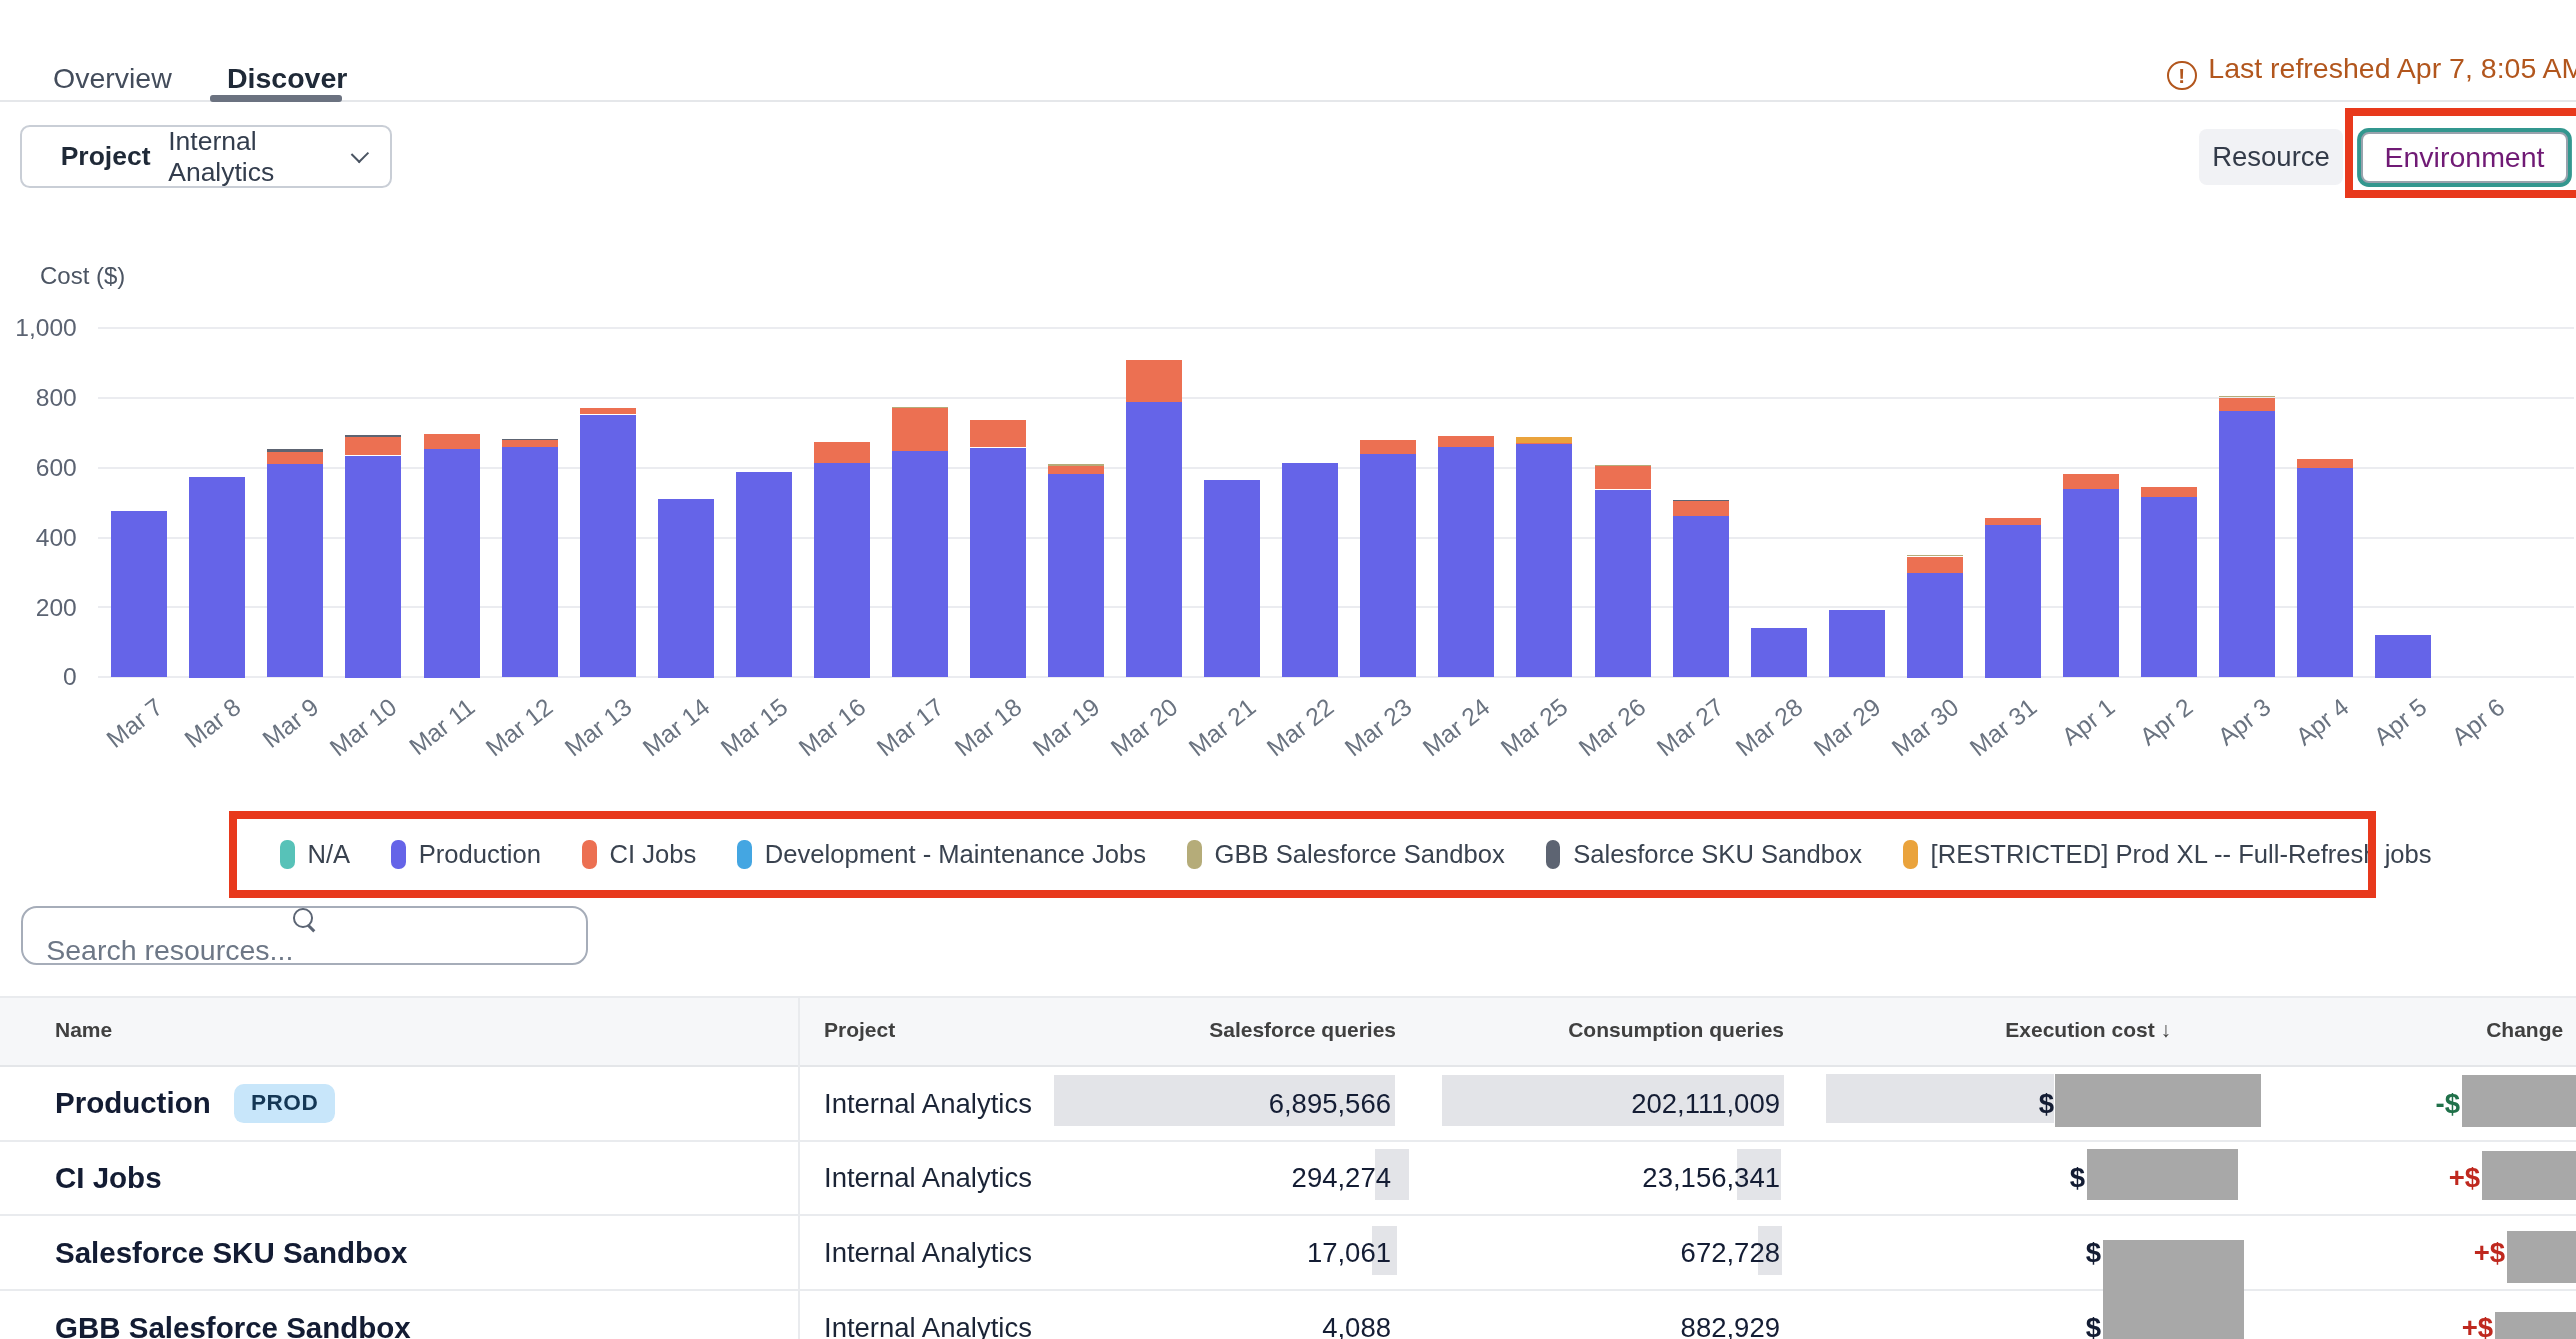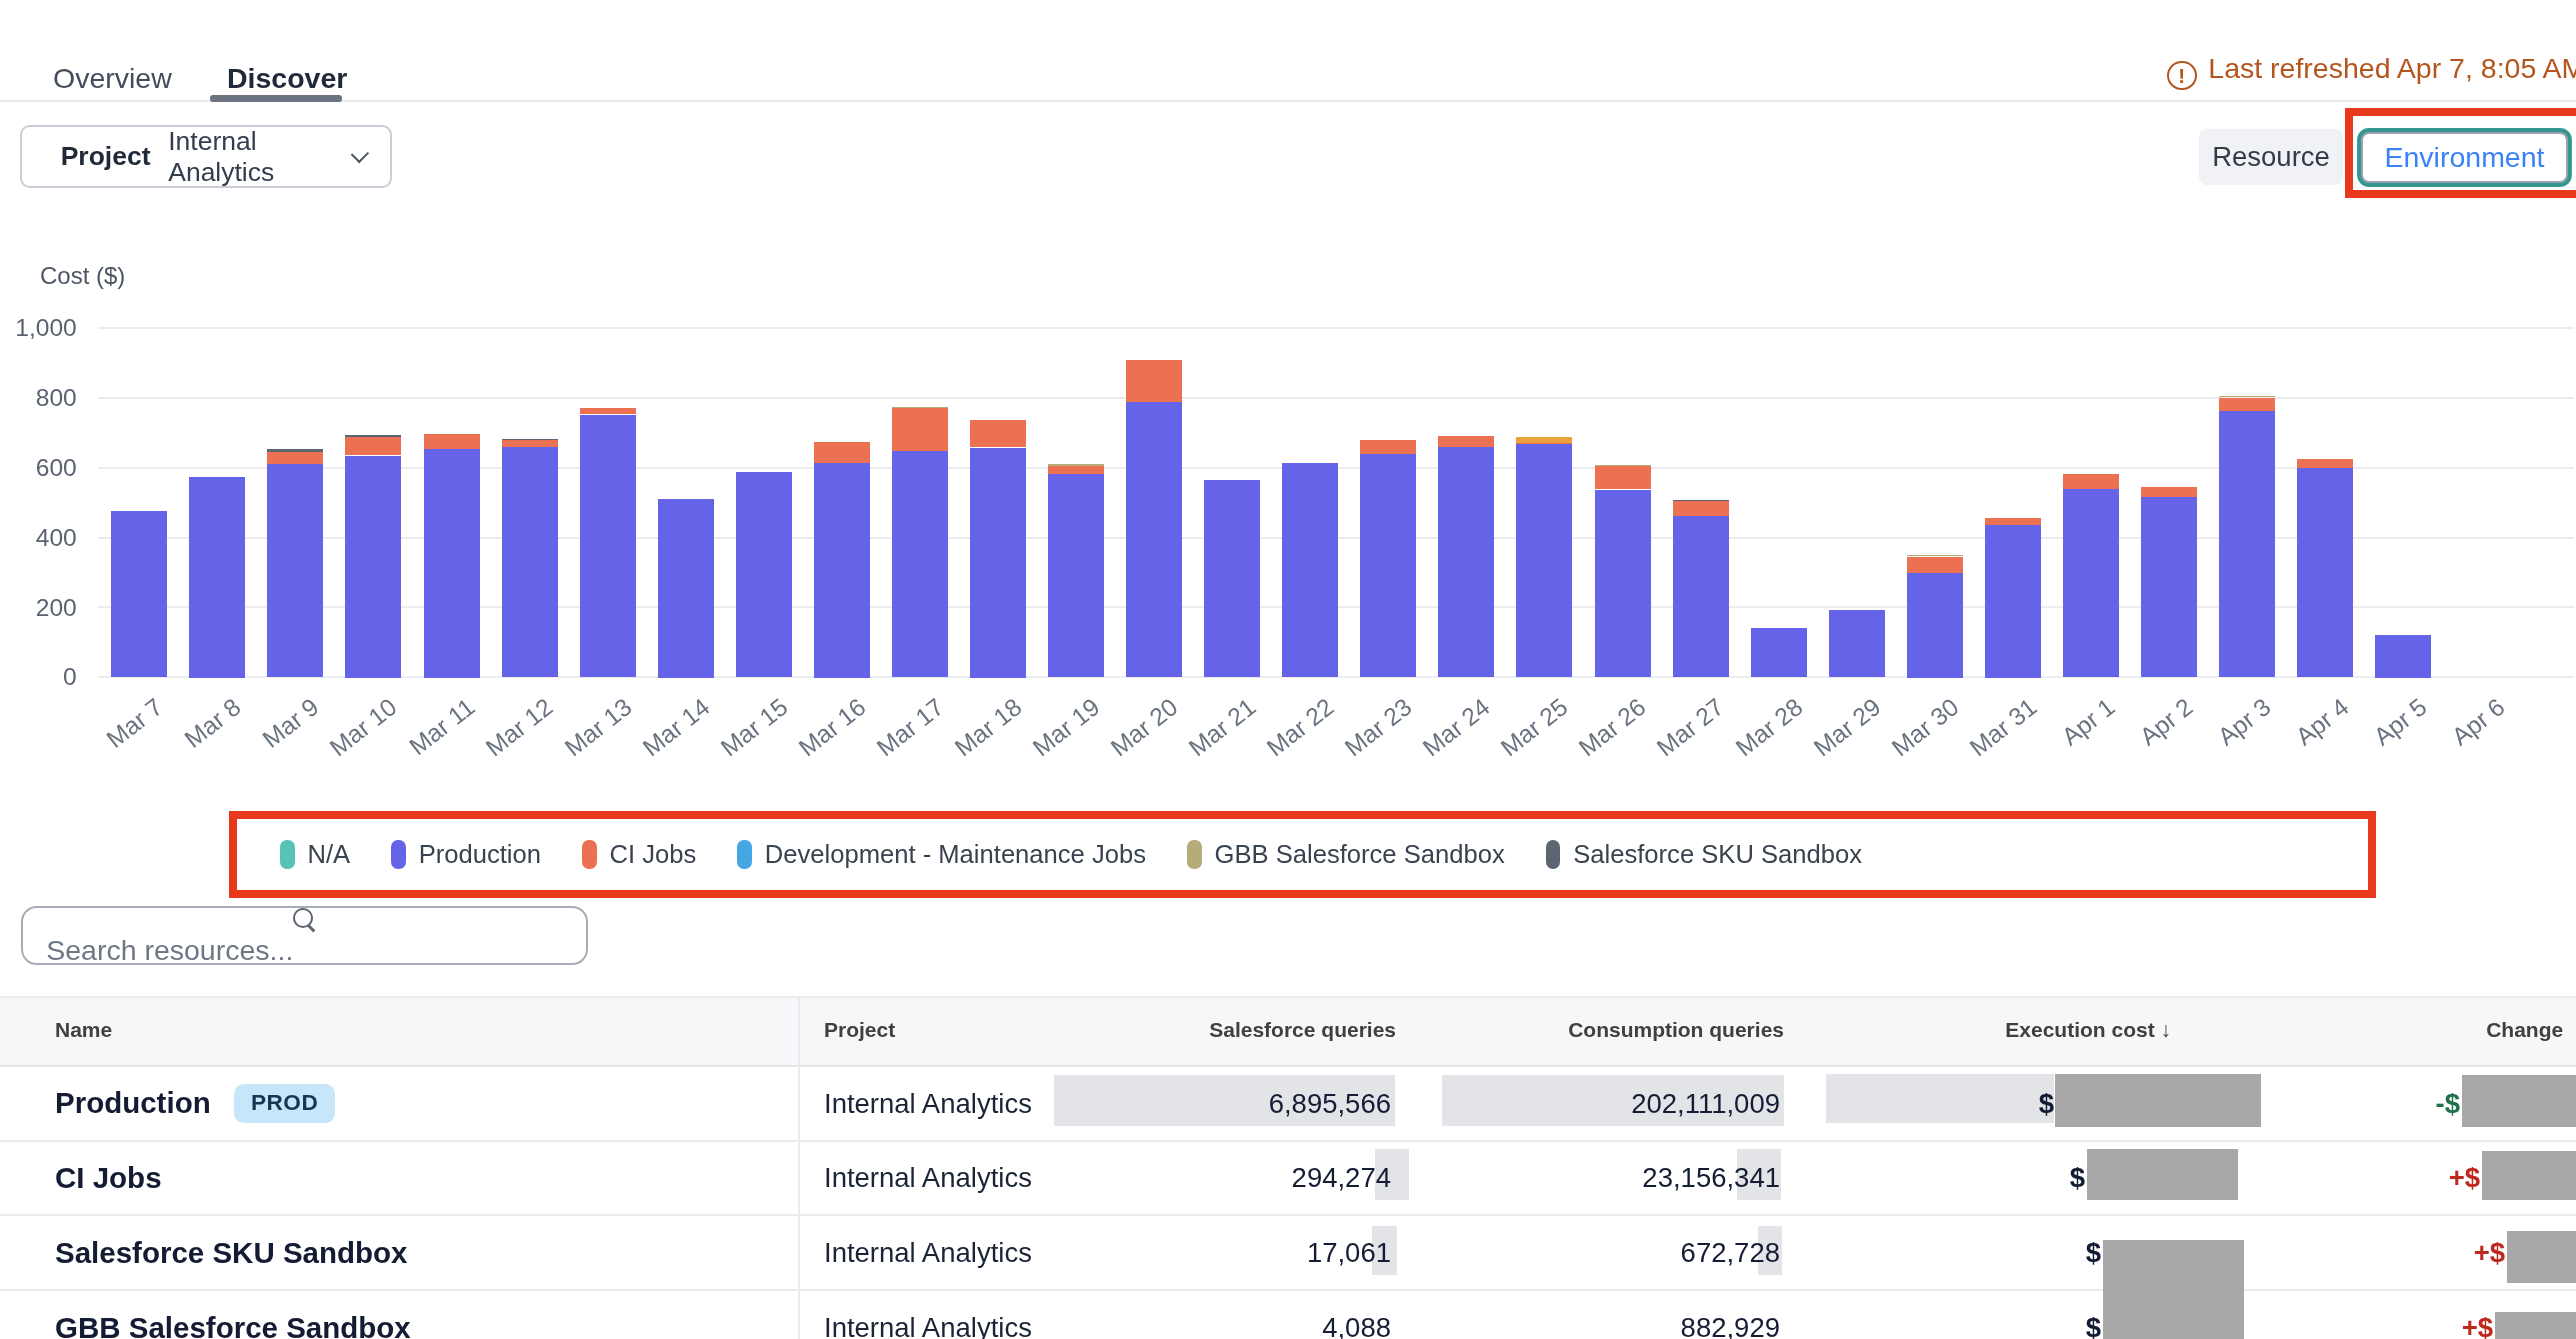--- a/index.html
+++ b/index.html
@@ -15,21 +15,21 @@
   .header-border { position:absolute; left:0; top:54px; width:2576px; height:2px; background:#e5e7ea; }
   .refresh { position:absolute; left:2167px; top:5.9px; width:409px; height:39px; overflow:hidden; white-space:nowrap; color:#b2561d; font-size:28.5px; }
   .warn-ic { display:inline-block; width:29.5px; height:29.5px; border:2.9px solid #b2561d; border-radius:50%; text-align:center; line-height:25.6px; font-size:20.6px; font-weight:700; vertical-align:-4.9px; margin-right:11.8px; }
 
   
   .proj-btn { position:absolute; left:19.7px; top:79px; width:372px; height:63px; border:2px solid #c9ced6; border-radius:9.8px; display:flex; align-items:center; padding:0 23.6px 0 39px; gap:17.7px; background:#fff; cursor:pointer; }
   .proj-label { font-size:26.5px; font-weight:600; color:#1f2937; }
   .proj-value { font-size:26.5px; color:#333d4d; }
   .chev { width:13.8px; height:13.8px; border-right:2.9px solid #4a5462; border-bottom:2.9px solid #4a5462; transform:rotate(45deg); margin-left:auto; margin-top:-5.9px; }
   .res-btn { position:absolute; left:2199px; top:83px; width:144px; height:56px; background:#f1f2f5; border-radius:7.9px; font-size:27.5px; color:#333b49; display:flex; align-items:center; justify-content:center; cursor:pointer; }
-  .env-btn { position:absolute; left:2361px; top:86px; width:207px; height:51px; background:#fff; border:2px solid #99a2ad; border-radius:7.9px; box-shadow:0 0 0 3.9px #33978f; font-size:28.5px; font-weight:500; color:#3b82f6; display:flex; align-items:center; justify-content:center; cursor:pointer; }
+  .env-btn { position:absolute; left:2361px; top:86px; width:207px; height:51px; background:#fff; border:2px solid #99a2ad; border-radius:7.9px; box-shadow:0 0 0 3.9px #33978f; font-size:28.5px; font-weight:500; color:#701a75; display:flex; align-items:center; justify-content:center; cursor:pointer; }
   .anno { position:absolute; border:8.8px solid #e8391c; background:transparent; pointer-events:none; z-index:10; }
 
   
   .chart-title { position:absolute; left:40px; top:216px; font-size:24px; color:#4c5563;text-align:right; }
   .ytick { position:absolute; width:65px; left:11.8px; text-align:right; font-size:24.6px; color:#5b6372; height:31px; line-height:31px; }
   .gridline { position:absolute; left:98px; width:2476px; height:2px; background:#ebecf0; }
   .barseg { position:absolute; }
   .xlabel { position:absolute; font-size:24.6px; color:#6a7380; white-space:nowrap; transform:translateX(-100%) rotate(-38deg); transform-origin:100% 0%; }
 
   
@@ -217,20 +217,24 @@
         <span class="legend-label">Development - Maintenance Jobs</span>
       </div>
       <div class="legend-item">
         <span class="swatch" style="background: rgb(181, 172, 121);"></span>
         <span class="legend-label">GBB Salesforce Sandbox</span>
       </div>
       <div class="legend-item">
         <span class="swatch" style="background: rgb(93, 100, 114);"></span>
         <span class="legend-label">Salesforce SKU Sandbox</span>
       </div>
+      <div class="legend-item">
+        <span class="swatch" style="background: rgb(234, 163, 60);"></span>
+        <span class="legend-label">[RESTRICTED] Prod XL -- Full-Refresh jobs</span>
+      </div>
     </div>
   <div class="anno" style="left:229px; top:765px; width:2147px; height:87px;"></div>
 
   <div class="search-box">
     <span class="mag"></span>
     <input type="text" placeholder="Search resources..." style="">
   </div>
 
   <div class="thead">
     <span class="th" style="left:55px;">Name</span>

